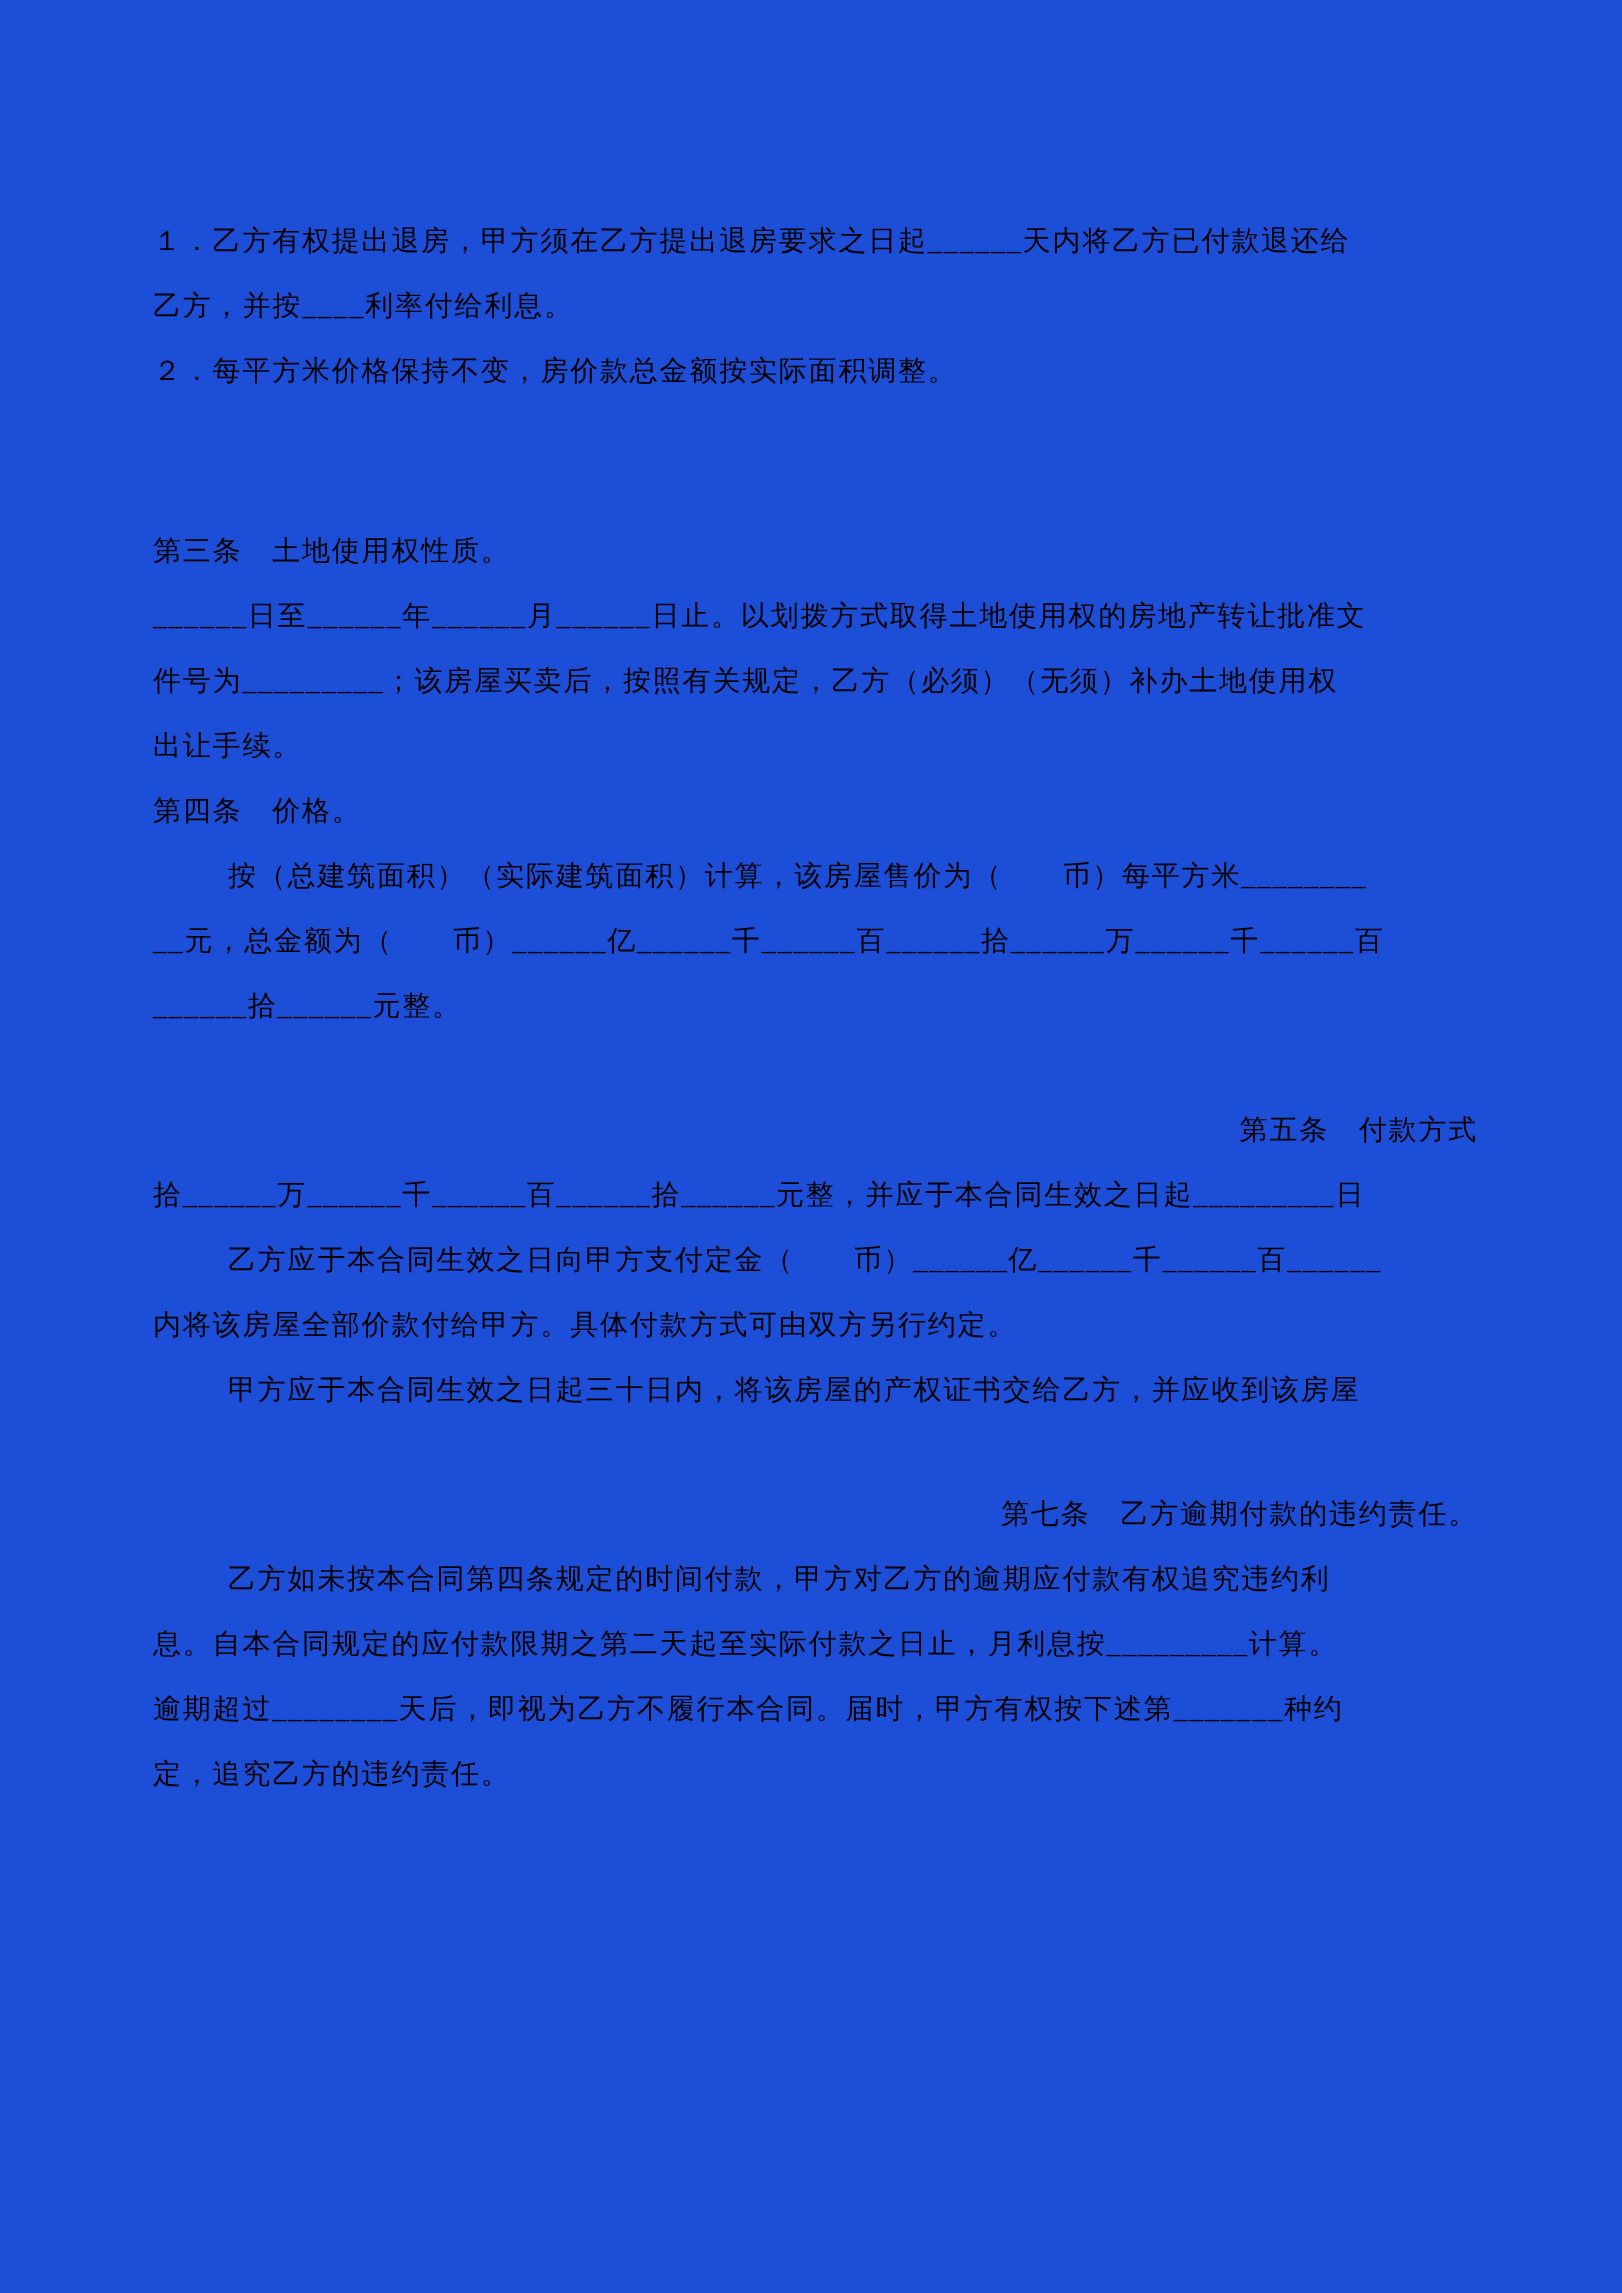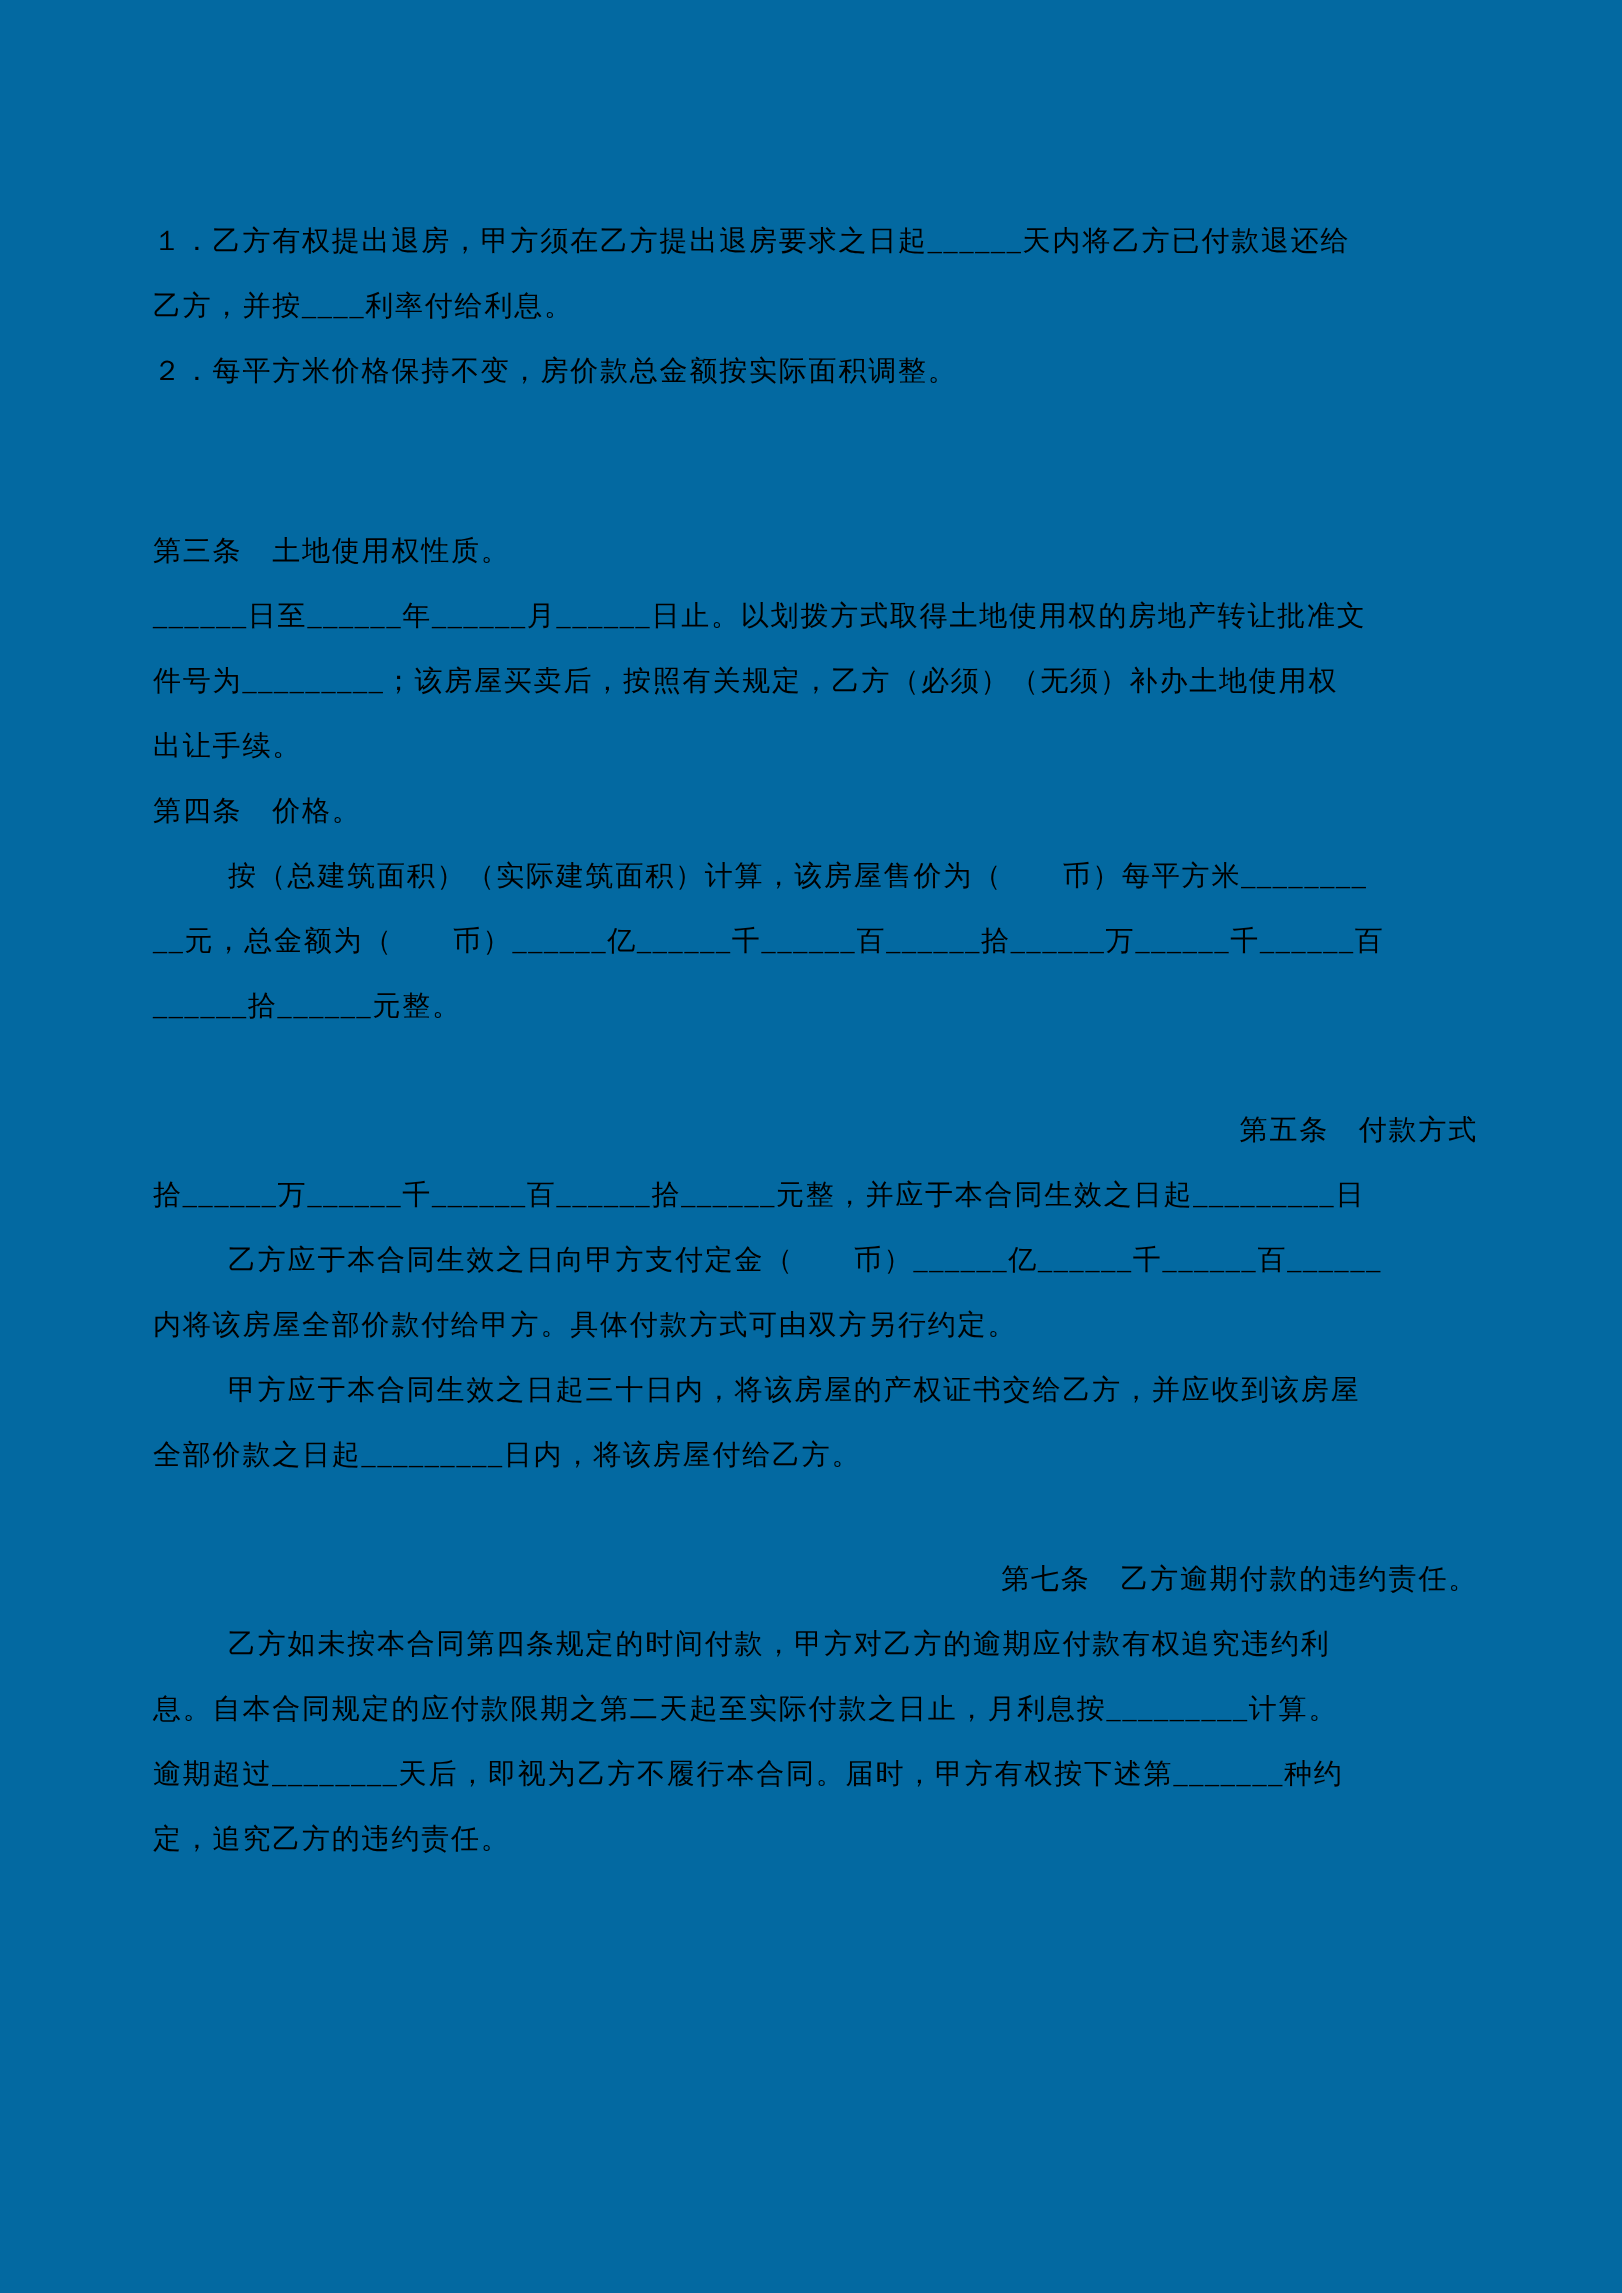--- a/index.html
+++ b/index.html
@@ -5,21 +5,21 @@
   html, body {
     margin: 0;
     padding: 0;
     background: #ffffff;
   }
   .page {
     position: relative;
     width: 1623px;
     height: 2294px;
     margin: 0 auto;
-    background: #0369a1;
+    background: #1d4ed8;
     box-sizing: border-box;
     padding: 208px 145px 0 153px;
     font-family: "Liberation Serif", "DejaVu Serif", serif;
     font-size: 28px;
     color: #000000;
     overflow: hidden;
   }
   .line {
     height: 65px;
     line-height: 65px;
@@ -49,21 +49,20 @@
   <div class="line indent">按（总建筑面积）（实际建筑面积）计算，该房屋售价为（　　币）每平方米________</div>
   <div class="line">__元，总金额为（　　币）______亿______千______百______拾______万______千______百</div>
   <div class="line">______拾______元整。</div>
 
   <div class="line gap-md">第五条　付款方式</div>
   <div class="line">拾______万______千______百______拾______元整，并应于本合同生效之日起_________日</div>
   <div class="line indent">乙方应于本合同生效之日向甲方支付定金（　　币）______亿______千______百______</div>
   <div class="line">内将该房屋全部价款付给甲方。具体付款方式可由双方另行约定。</div>
 
   <div class="line indent">甲方应于本合同生效之日起三十日内，将该房屋的产权证书交给乙方，并应收到该房屋</div>
-  <div class="line">全部价款之日起_________日内，将该房屋付给乙方。</div>
 
   <div class="line gap-md">第七条　乙方逾期付款的违约责任。</div>
   <div class="line indent">乙方如未按本合同第四条规定的时间付款，甲方对乙方的逾期应付款有权追究违约利</div>
   <div class="line">息。自本合同规定的应付款限期之第二天起至实际付款之日止，月利息按_________计算。</div>
   <div class="line">逾期超过________天后，即视为乙方不履行本合同。届时，甲方有权按下述第_______种约</div>
   <div class="line">定，追究乙方的违约责任。</div>
 </div>
 
 
 </body></html>

